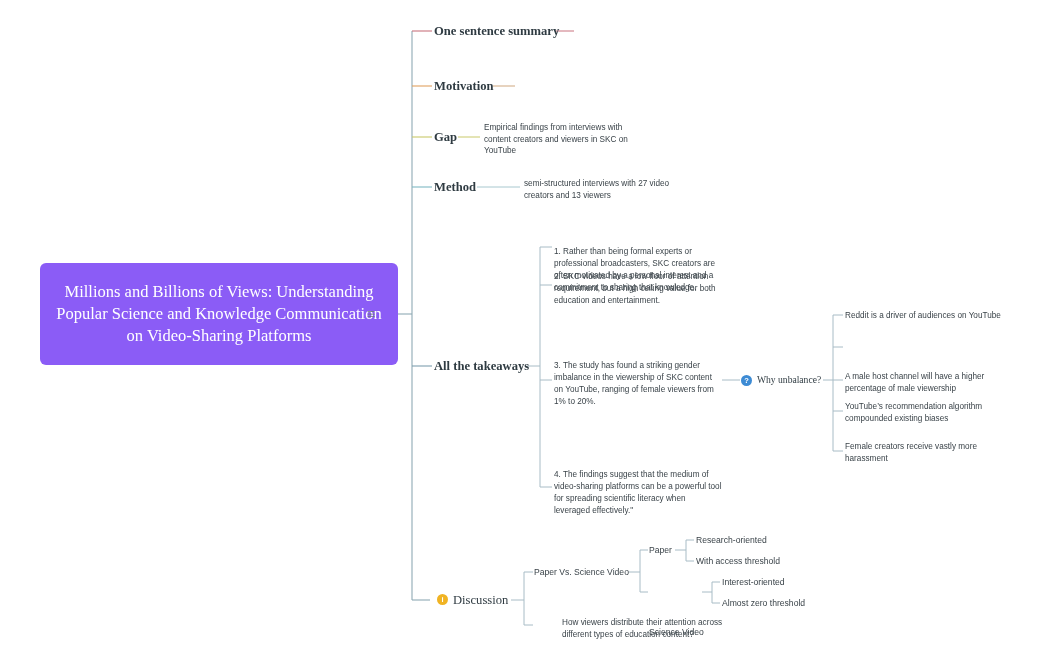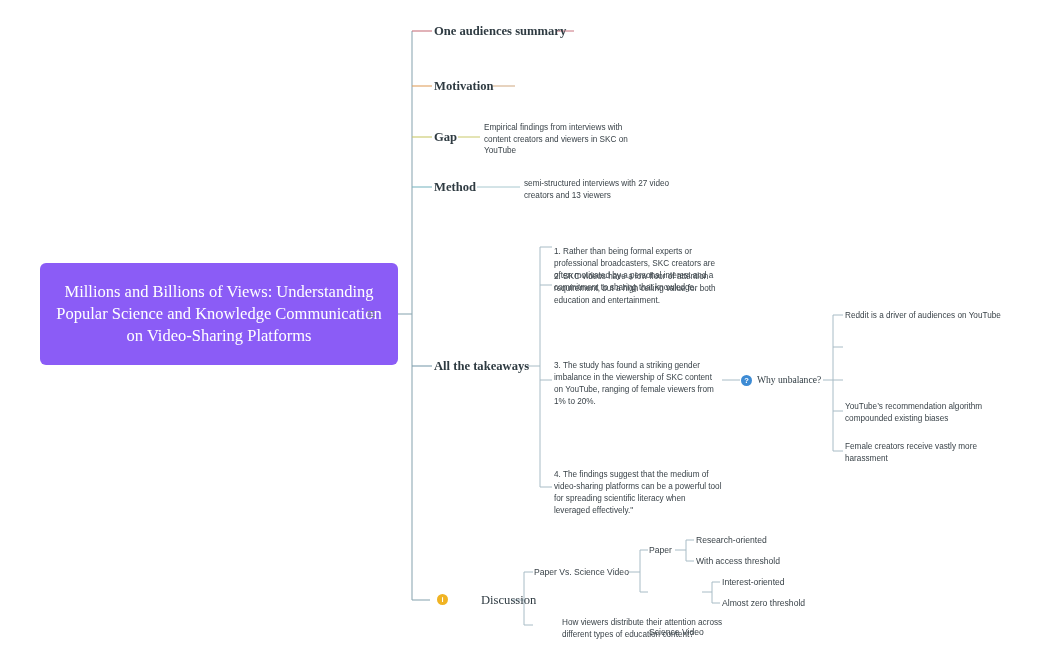--- a/index.html
+++ b/index.html
@@ -175,46 +175,47 @@
 
     <path d="M702 592 H 712" fill="none" stroke="#a8bcc6" stroke-width="1"></path>
     <path d="M712 582 V 603" fill="none" stroke="#a8bcc6" stroke-width="1"></path>
     <path d="M712 582 H 720" fill="none" stroke="#a8bcc6" stroke-width="1"></path>
     <path d="M712 603 H 720" fill="none" stroke="#a8bcc6" stroke-width="1"></path>
   </svg>
 
   <div class="node root">Millions and Billions of Views: Understanding Popular Science and Knowledge Communication on Video-Sharing Platforms</div>
   <div class="root-handle">≡</div>
 
-  <div class="node l1 bold" style="left:434px; top:24px;">One audiences summary</div>
+  <div class="node l1 bold" style="left:434px; top:24px;">One sentence summary</div>
 
   <div class="node l1 bold" style="left:434px; top:79px;">Motivation</div>
 
   <div class="node l1 bold" style="left:434px; top:130px;">Gap</div>
   <div class="node leaf" style="left:484px; top:122px; width:160px;">Empirical findings from interviews with content creators and viewers in SKC on YouTube</div>
 
   <div class="node l1 bold" style="left:434px; top:180px;">Method</div>
   <div class="node leaf" style="left:524px; top:178px; width:146px;">semi-structured interviews with 27 video creators and 13 viewers</div>
 
   <div class="node l1 bold" style="left:434px; top:359px;">All the takeaways</div>
 
   <div class="node tk" style="left:554px; top:222px; width:168px;margin-top:24px;">1. Rather than being formal experts or professional broadcasters, SKC creators are often motivated by a personal interest and a commitment to sharing that knowledge.</div>
   <div class="node tk" style="left:554px; top:271px; width:168px;">2. SKC videos have a low floor of attention requirement, but a high ceiling value for both education and entertainment.</div>
   <div class="node tk" style="left:554px; top:360px; width:168px;">3. The study has found a striking gender imbalance in the viewership of SKC content on YouTube, ranging of female viewers from 1% to 20%.</div>
   <div class="node tk" style="left:554px; top:469px; width:168px;">4. The findings suggest that the medium of video-sharing platforms can be a powerful tool for spreading scientific literacy when leveraged effectively."</div>
 
   <div class="badge q" style="left:741px; top:375px;">?</div>
   <div class="node l2b" style="left:757px; top:374px;">Why unbalance?</div>
 
   <div class="node leaf" style="left:845px; top:310px; width:165px;">Reddit is a driver of audiences on YouTube</div>
+  <div class="node leaf" style="left:845px; top:371px; width:165px;">A male host channel will have a higher percentage of male viewership</div>
   <div class="node leaf" style="left:845px; top:401px; width:140px;">YouTube’s recommendation algorithm compounded existing biases</div>
   <div class="node leaf" style="left:845px; top:441px; width:155px;">Female creators receive vastly more harassment</div>
 
   <div class="badge bulb" style="left:437px; top:594px;">i</div>
-  <div class="node disc-label" style="left:453px; top:593px;margin-left:28px;">Discussion</div>
+  <div class="node disc-label" style="left:453px; top:593px;">Discussion</div>
 
   <div class="node l2" style="left:534px; top:567px;">Paper Vs. Science Video</div>
   <div class="node leaf" style="left:562px; top:617px; width:178px;">How viewers distribute their attention across different types of education content?</div>
 
   <div class="node l2" style="left:649px; top:545px;">Paper</div>
   <div class="node l2" style="left:649px; top:587px;margin-top:40px;">Science Video</div>
 
   <div class="node l2" style="left:696px; top:535px;">Research-oriented</div>
   <div class="node l2" style="left:696px; top:556px;">With access threshold</div>
   <div class="node l2" style="left:722px; top:577px;">Interest-oriented</div>

